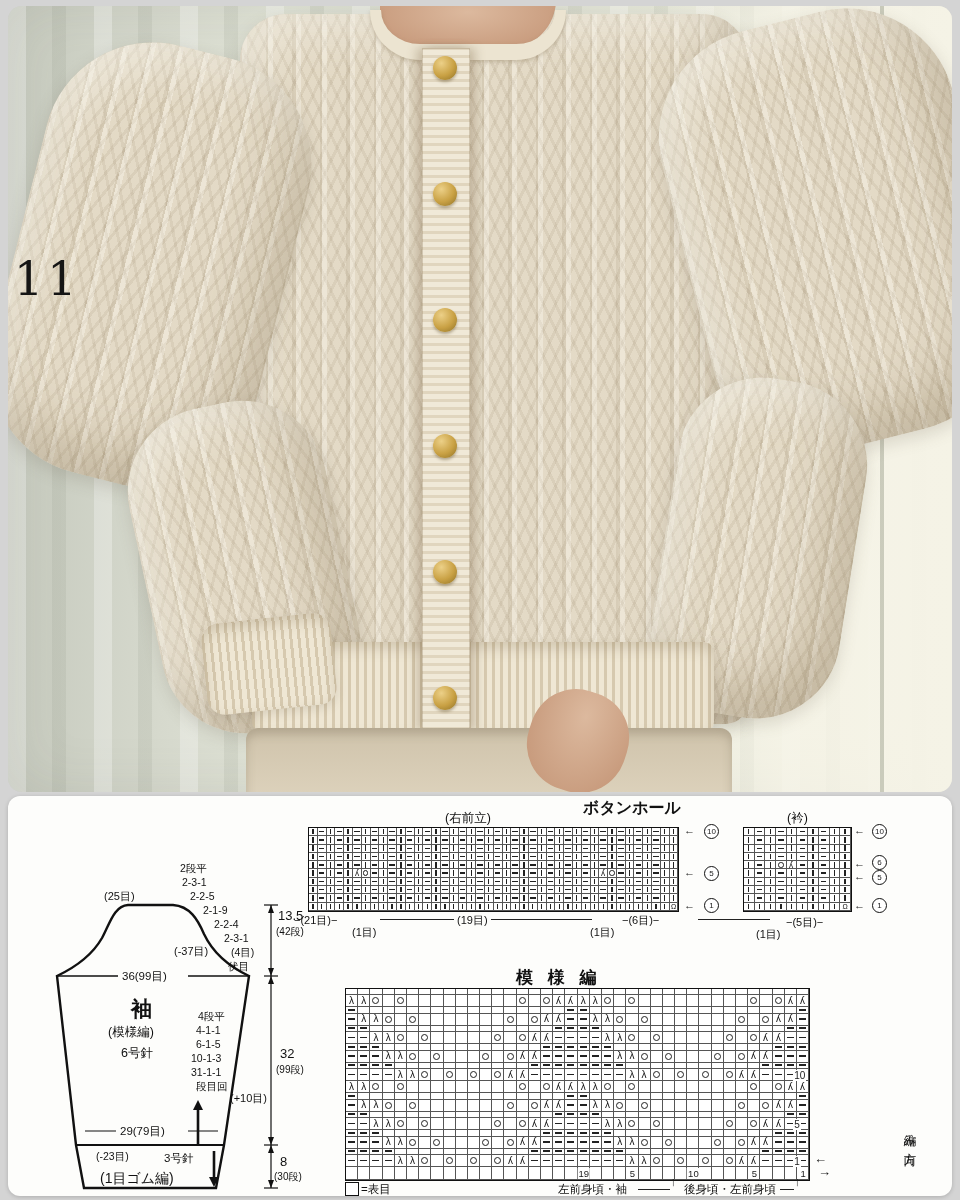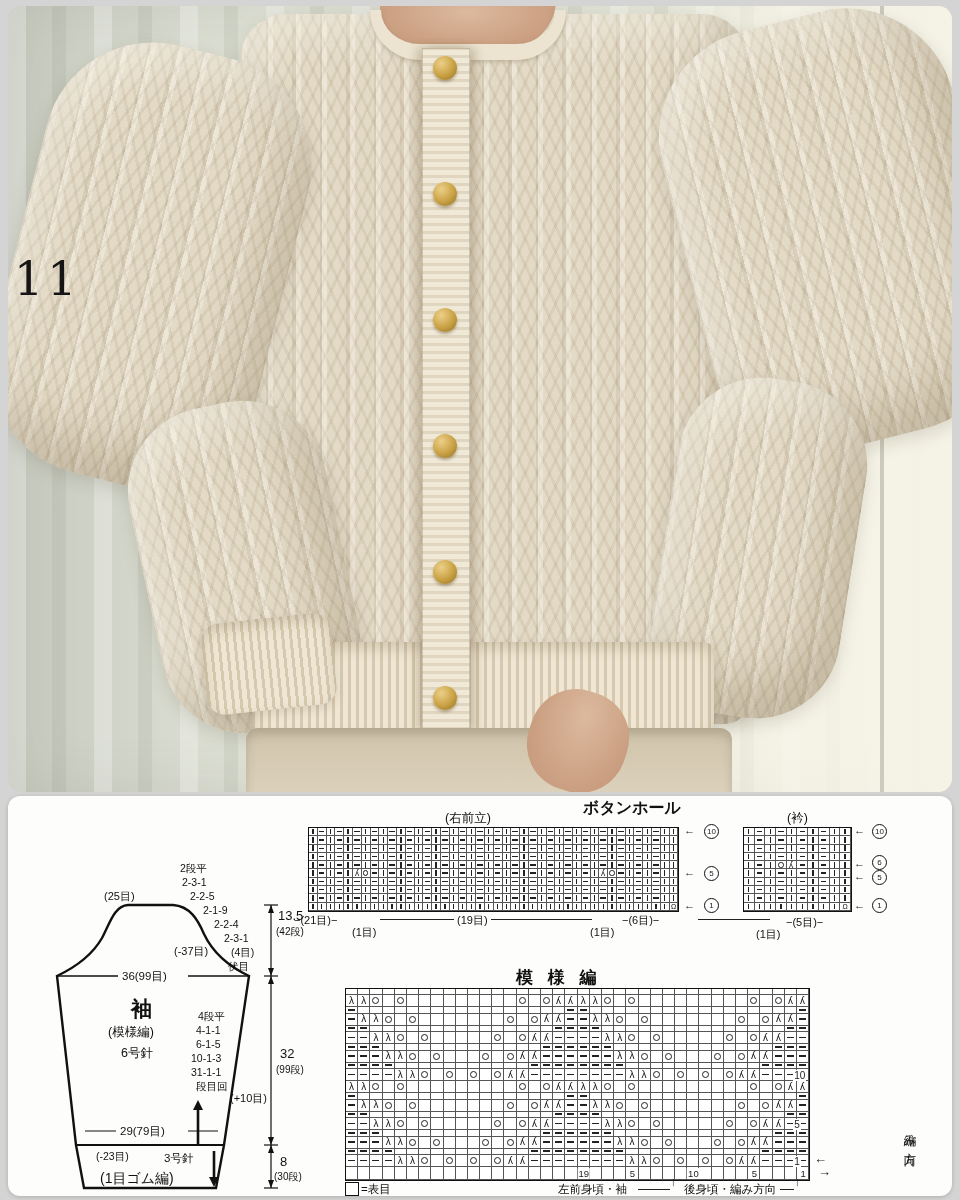--- a/index.html
+++ b/index.html
@@ -3202,21 +3202,21 @@
     </div>
   <span class="abs arrow-glyph" style="left:806px;top:356px;font-size:13px;">←</span>
   <span class="abs arrow-glyph" style="left:810px;top:369px;font-size:13px;">→</span>
   <span class="abs jp vtext" style="left:893px;top:328px;font-size:12.5px;">編み方向</span>
 
   <div class="abs" style="left:337px;top:386px;width:12px;height:12px;border:1px solid #111;background:#fff;"></div>
   <span class="abs jp" style="left:353px;top:386px;font-size:11.5px;">=表目</span>
   <span class="abs jp" style="left:550px;top:386px;font-size:11.5px;">左前身頃・袖</span>
   <div class="hline" style="left:630px;top:393px;width:32px;"></div>
   <span class="abs" style="left:662px;top:379px;font-size:12px;">↑</span>
-  <span class="abs jp" style="left:676px;top:386px;font-size:11.5px;">後身頃・編み方向</span>
+  <span class="abs jp" style="left:676px;top:386px;font-size:11.5px;">後身頃・左前身頃</span>
   <div class="hline" style="left:772px;top:393px;width:14px;"></div>
   <span class="abs" style="left:786px;top:379px;font-size:12px;">↑</span>
 
   <svg width="290" height="340" viewBox="0 0 290 340" style="position:absolute;left:20px;top:60px;">
     <path d="M29,120 C52,109 66,96 74,82 C82,67 86,50 100,49 L145,49 C162,50 170,64 176,78 C184,95 198,109 221,120 L196,289 L188,332 L56,332 L48,289 Z" fill="none" stroke="#111" stroke-width="2.4"></path>
     <line x1="29" y1="120" x2="221" y2="120" stroke="#111" stroke-width="1.3"></line>
     <line x1="48" y1="289" x2="196" y2="289" stroke="#111" stroke-width="2.2"></line>
     <line x1="57" y1="275" x2="190" y2="275" stroke="#111" stroke-width="1.2"></line>
 
     <line x1="243" y1="49" x2="243" y2="332" stroke="#111" stroke-width="1.2"></line>

